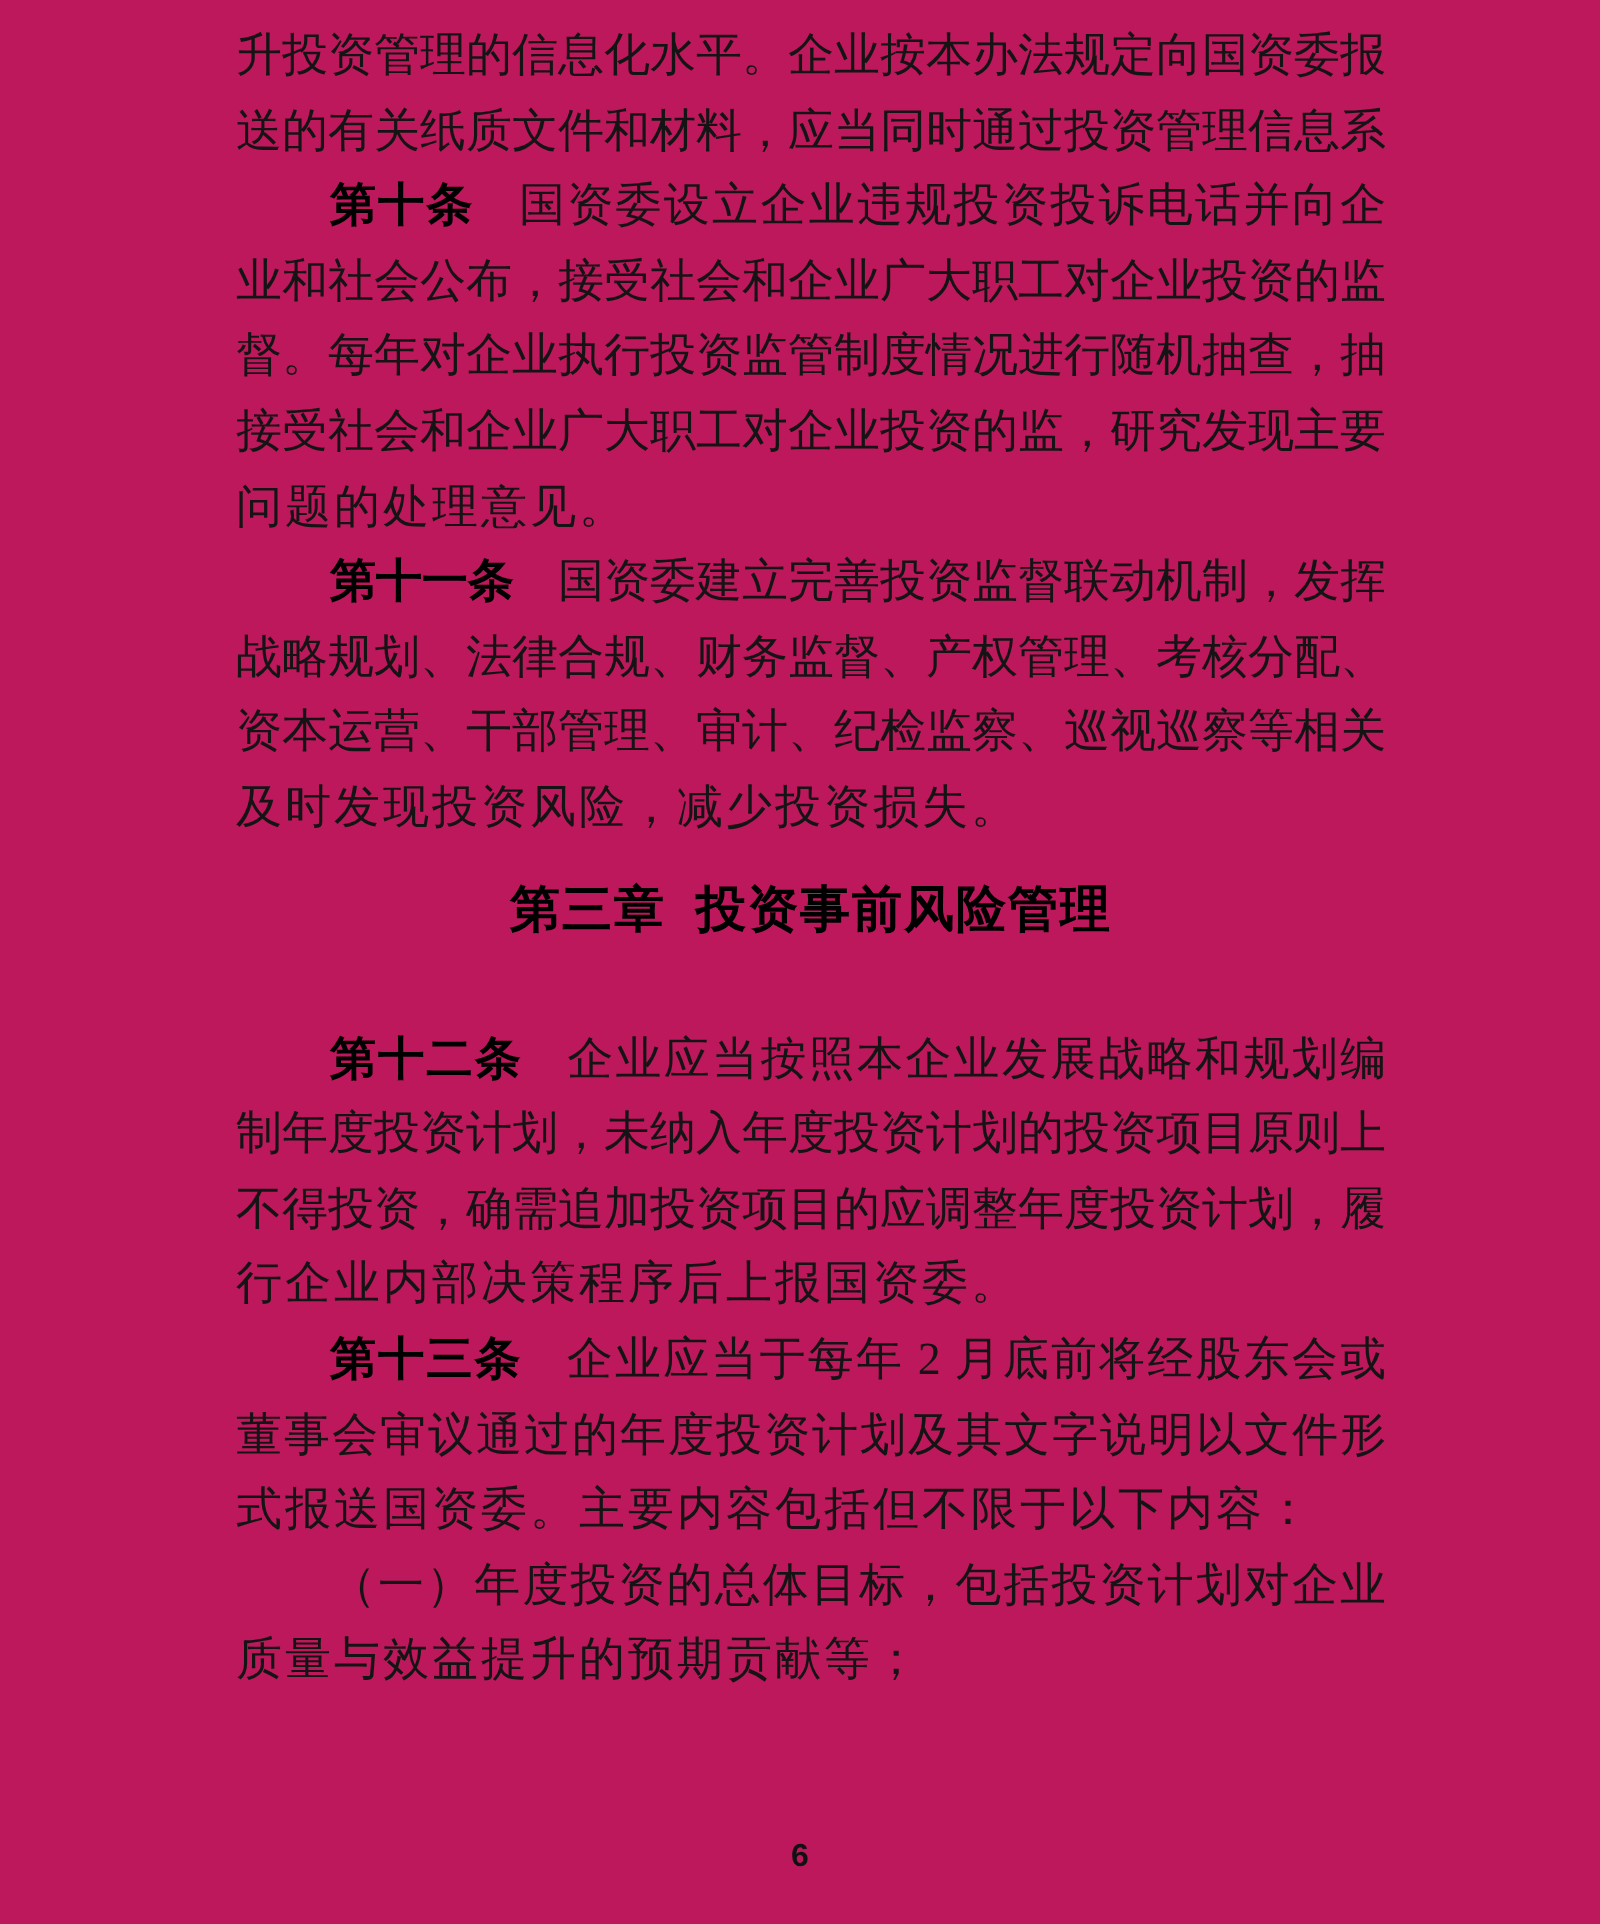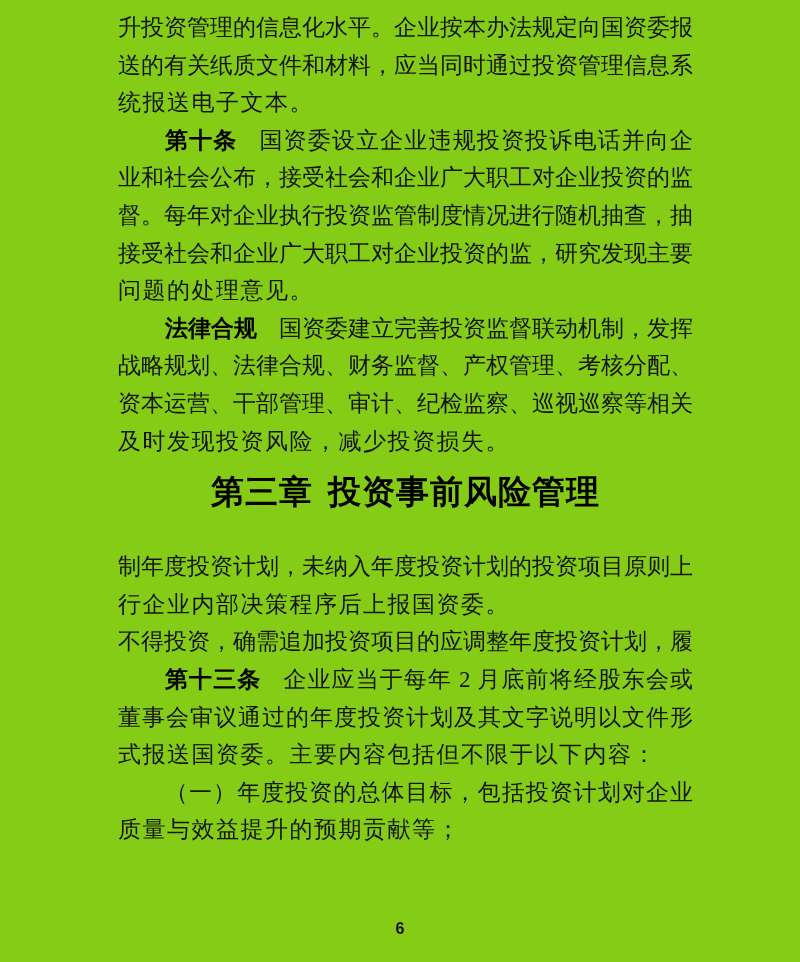--- a/index.html
+++ b/index.html
@@ -1,20 +1,20 @@
 <!DOCTYPE html>
 <html><head>
 <meta charset="utf-8">
 <style>
   html,body{margin:0;padding:0;background:#ffffff;}
   .page{
     position:relative;
     width:800px;
     height:962px;
-    background:#84cc16;
+    background:#be185d;
     overflow:hidden;
     font-family:"Liberation Serif","DejaVu Serif",serif;
     color:#141414;
   }
   .text-block{
     position:absolute;
     left:118px;
     top:9px;
     width:575px;
     font-size:23px;
@@ -42,21 +42,21 @@
     color:#000;
     margin-right:22px;
   }
   .chapter{
     margin:13px 0 37px 0;
     height:38px;
     line-height:38px;
     text-align:center;
     font-family:"Liberation Sans","DejaVu Sans",sans-serif;
     font-weight:700;
-    font-size:33px;
+    font-size:25px;
     letter-spacing:1px;
     color:#000;
   }
   .chapter-num{margin-right:15px;}
   .page-number{
     position:absolute;
     top:920px;
     left:0;
     width:800px;
     text-align:center;
@@ -68,38 +68,38 @@
 </style>
 </head>
 <body>
 
 <div class="page">
 
   <div class="text-block">
 
     <div class="line j">升投资管理的信息化水平。企业按本办法规定向国资委报</div>
     <div class="line j">送的有关纸质文件和材料，应当同时通过投资管理信息系</div>
-    <div class="line">统报送电子文本。</div>
 
     <div class="line j ind"><b class="art-num">第十条</b><span>国资委设立企业违规投资投诉电话并向企</span></div>
     <div class="line j">业和社会公布，接受社会和企业广大职工对企业投资的监</div>
     <div class="line j">督。每年对企业执行投资监管制度情况进行随机抽查，抽</div>
     <div class="line j">接受社会和企业广大职工对企业投资的监，研究发现主要</div>
     <div class="line">问题的处理意见。</div>
 
-    <div class="line j ind"><b class="art-num">法律合规</b><span>国资委建立完善投资监督联动机制，发挥</span></div>
+    <div class="line j ind"><b class="art-num">第十一条</b><span>国资委建立完善投资监督联动机制，发挥</span></div>
     <div class="line j">战略规划、法律合规、财务监督、产权管理、考核分配、</div>
     <div class="line j">资本运营、干部管理、审计、纪检监察、巡视巡察等相关</div>
     <div class="line">及时发现投资风险，减少投资损失。</div>
 
     <div class="chapter"><span class="chapter-num">第三章</span><span>投资事前风险管理</span></div>
 
+    <div class="line j ind"><b class="art-num">第十二条</b><span>企业应当按照本企业发展战略和规划编</span></div>
     <div class="line j">制年度投资计划，未纳入年度投资计划的投资项目原则上</div>
+    <div class="line j">不得投资，确需追加投资项目的应调整年度投资计划，履</div>
     <div class="line">行企业内部决策程序后上报国资委。</div>
-    <div class="line j">不得投资，确需追加投资项目的应调整年度投资计划，履</div>
 
     <div class="line j ind"><b class="art-num">第十三条</b><span>企业应当于每年 2 月底前将经股东会或</span></div>
     <div class="line j">董事会审议通过的年度投资计划及其文字说明以文件形</div>
     <div class="line">式报送国资委。主要内容包括但不限于以下内容：</div>
 
     <div class="line j ind">（一）年度投资的总体目标，包括投资计划对企业发展</div>
     <div class="line">质量与效益提升的预期贡献等；</div>
 
   </div>
 

